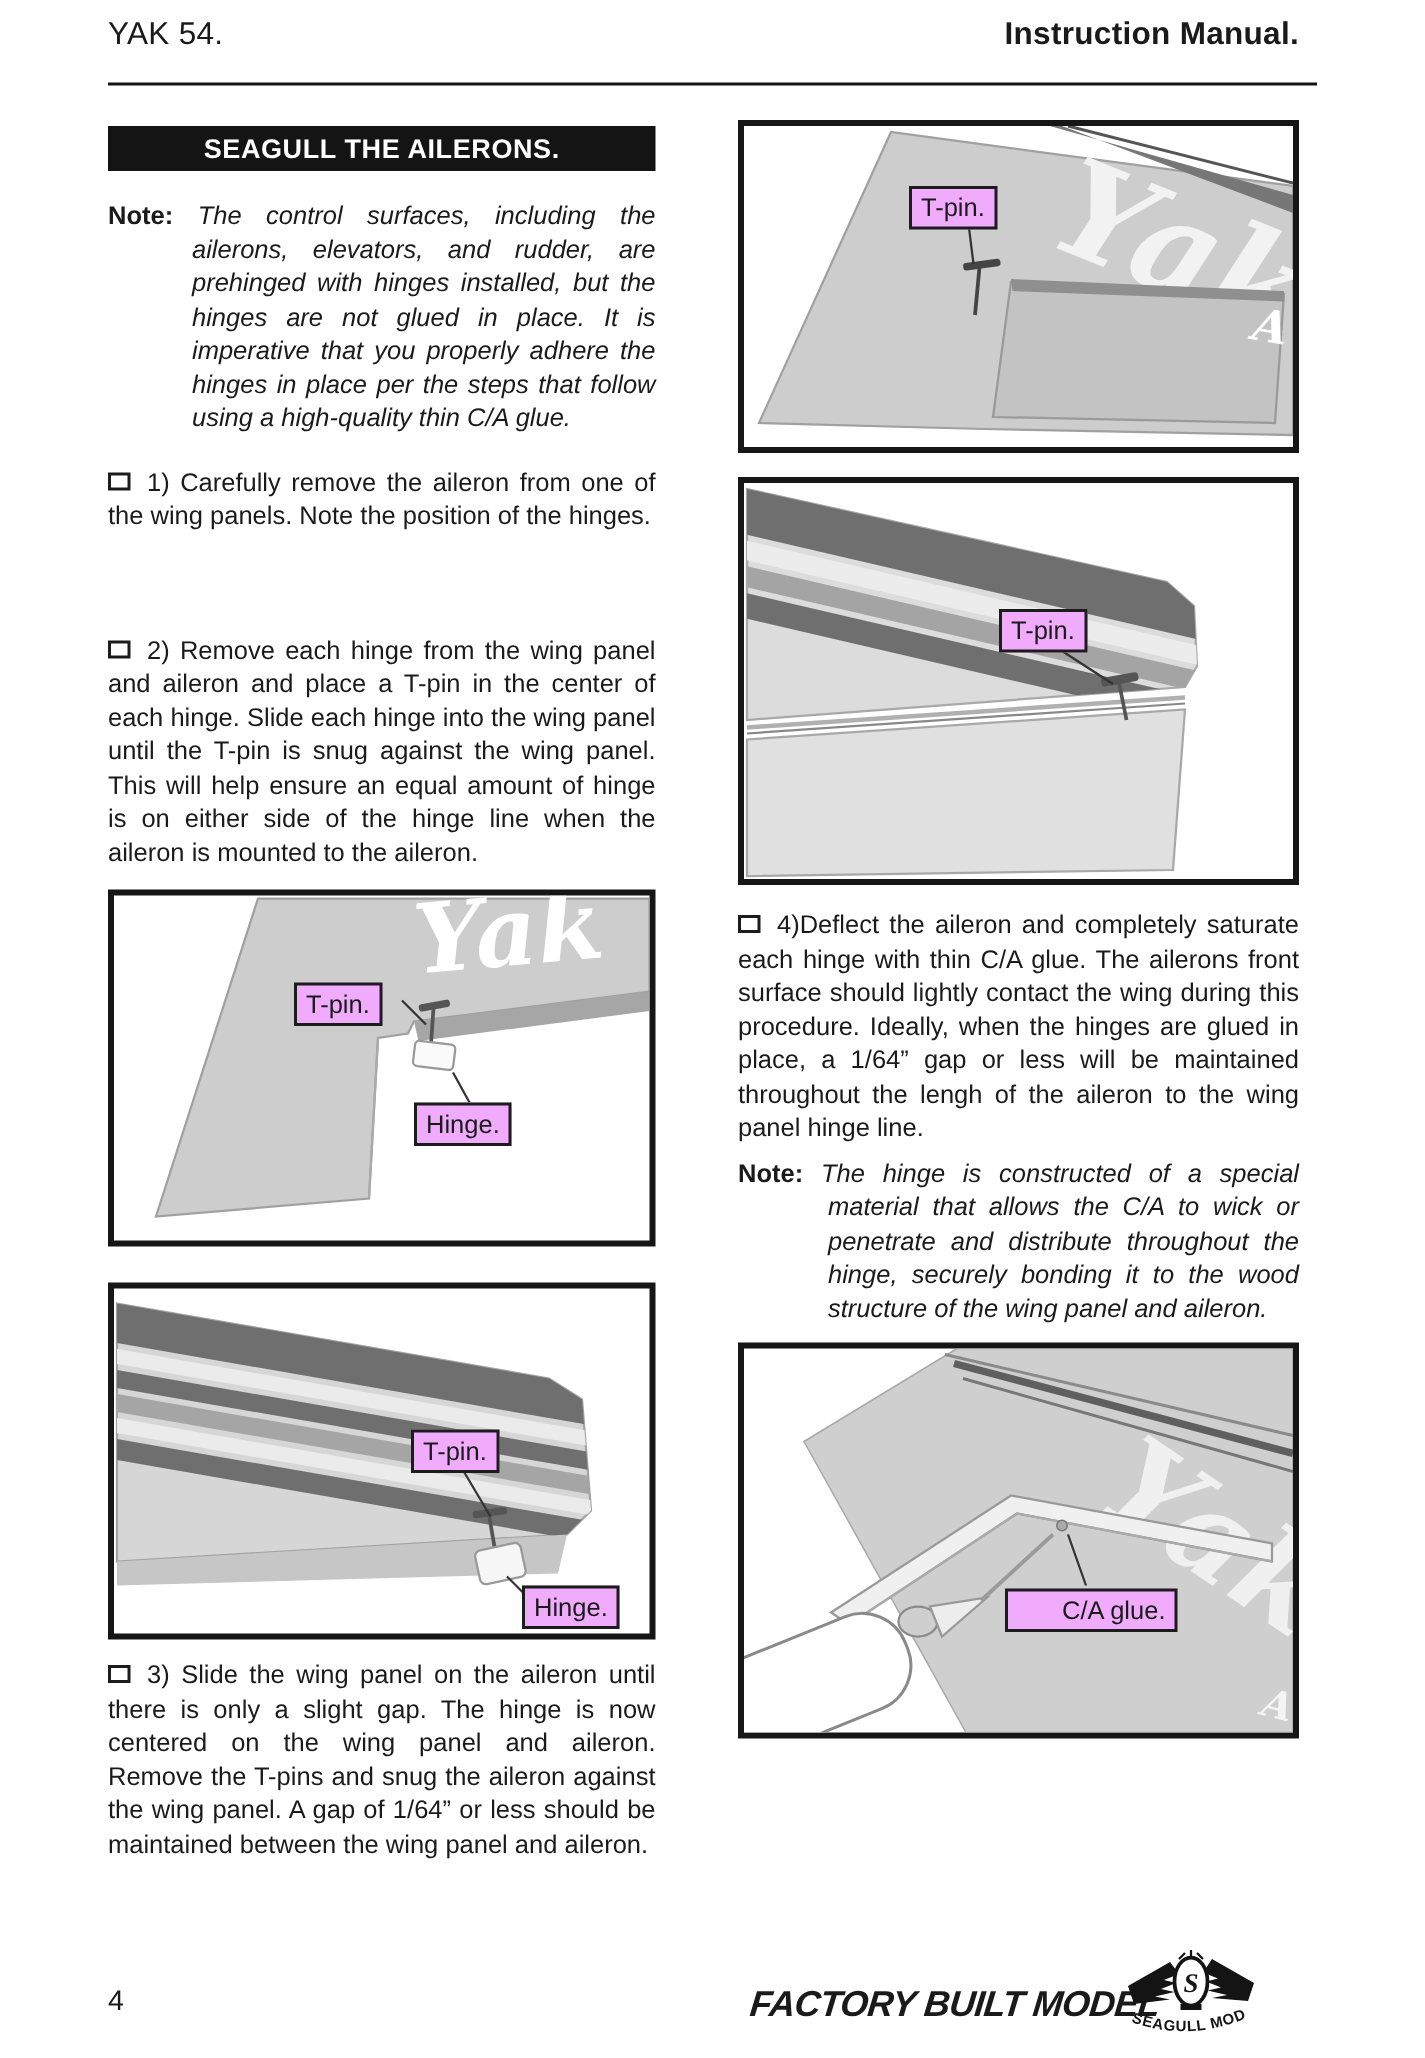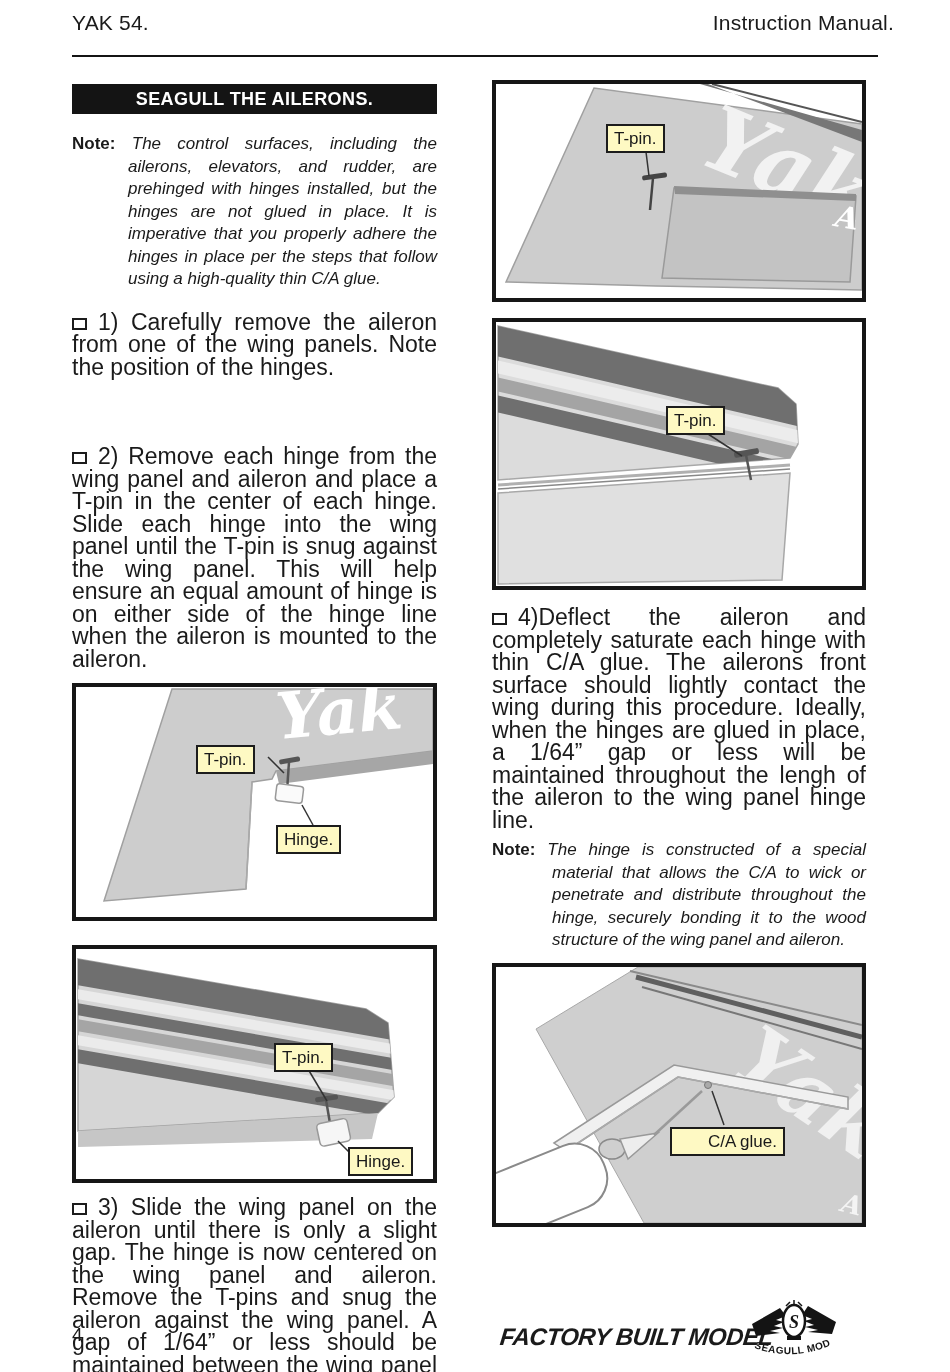--- a/index.html
+++ b/index.html
@@ -5,47 +5,47 @@
   html,body{margin:0;padding:0;}
   body{
     width:950px;height:1372px;background:#ffffff;
     font-family:"Liberation Sans",sans-serif;color:#1a1a1a;
     position:relative;overflow:hidden;
   }
   .page{position:absolute;inset:0;background:#fff;}
 
   
   .hdr-left{position:absolute;left:72px;top:11px;font-size:21px;font-weight:normal;letter-spacing:.2px;}
-  .hdr-right{position:absolute;right:56px;top:11px;font-size:21px;font-weight:normal;letter-spacing:.2px;}
+  .hdr-right{position:absolute;right:84px;top:11px;font-size:21px;font-weight:bold;letter-spacing:.2px;}
   .hdr-rule{position:absolute;left:72px;right:72px;top:55px;height:2px;background:#141414;}
 
   
   .col-left{position:absolute;left:72px;top:84px;width:365px;}
   .col-right{position:absolute;left:492px;top:80px;width:374px;}
 
   .title-bar{background:#141414;color:#fff;text-align:center;font-weight:bold;
     font-size:18px;line-height:30px;height:30px;letter-spacing:.4px;}
 
   .note{margin:0;text-align:justify;font-size:17px;line-height:22.5px;
     padding-left:56px;text-indent:-56px;}
   .note.wide{padding-left:60px;text-indent:-60px;}
   .note-label{font-weight:bold;}
   .note-text{font-style:italic;}
 
-  .step{margin:0;text-align:justify;font-size:23px;line-height:22.5px;}
+  .step{margin:0;text-align:justify;font-size:17px;line-height:22.5px;}
   .checkbox{display:inline-block;width:15px;height:12px;border:2px solid #1c1c1c;
     box-sizing:border-box;margin-right:11px;position:relative;top:0;}
 
   .mt11{margin-top:11px}.mt13{margin-top:13px}.mt16{margin-top:16px}
   .mt19{margin-top:19px}.mt20{margin-top:20px}.mt22{margin-top:8px}
   .mt24{margin-top:24px}.mt43{margin-top:67px}
 
   .figure{position:relative;border:4px solid #161616;background:#fff;overflow:hidden;}
   .figure svg{display:block;}
-  .fig-label{position:absolute;background:#fef9c3;border:2px solid #1c1c1c;
+  .fig-label{position:absolute;background:#f0abfc;border:2px solid #1c1c1c;
     padding:0 6px;font-size:17px;line-height:25px;white-space:nowrap;}
 
   .script-text{font-family:"DejaVu Serif",serif;font-style:italic;font-weight:bold;}
 
   
   .page-num{position:absolute;left:72px;top:1324px;font-size:19px;}
   .brand{position:absolute;left:500px;top:1323px;font-size:24px;font-weight:bold;
     font-style:italic;letter-spacing:-.5px;transform:skewX(-6deg);white-space:nowrap;}
   .seagull{position:absolute;left:750px;top:1300px;}
 </style>

